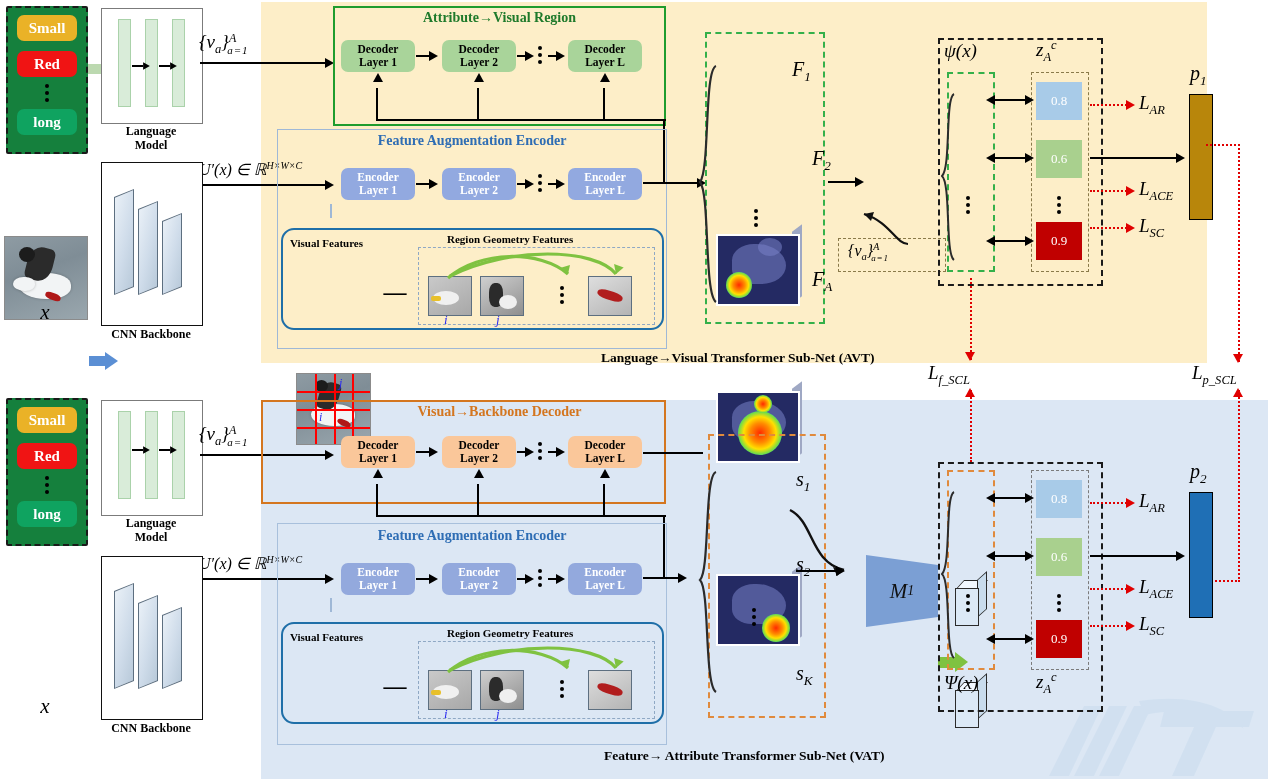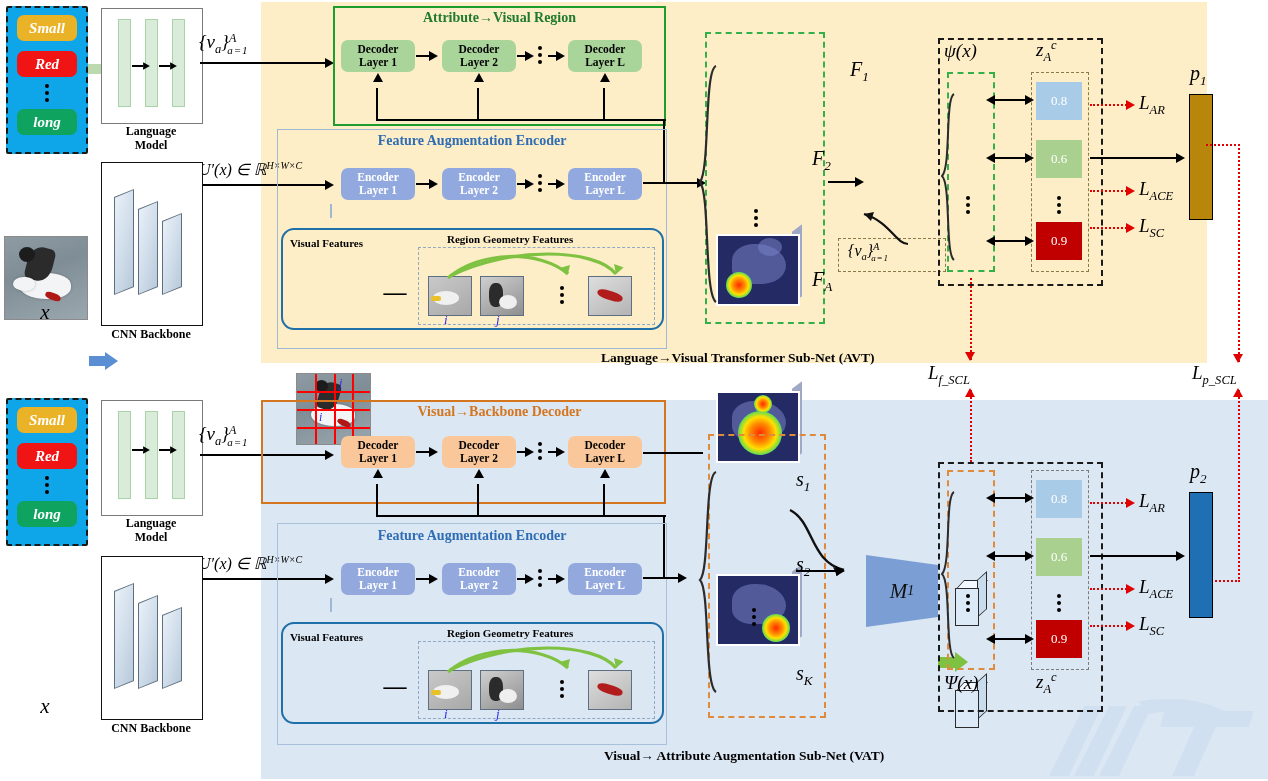--- a/index.html
+++ b/index.html
@@ -8,22 +8,22 @@
   .abs{position:absolute;}
   .ctr{display:flex;align-items:center;justify-content:center;text-align:center;}
 
   
   #avt-panel{left:261px;top:2px;width:946px;height:361px;background:#fdeec8;}
   #vat-panel{left:261px;top:400px;width:1007px;height:379px;background:#dce7f4;}
 
   .panel-caption{font-weight:bold;font-size:13.5px;color:#000;white-space:nowrap;}
 
   
-  .attr-box{border:2.4px dashed #1a1a1a;border-radius:2px;background:#0ea5e9;
-            width:78px;font-style:italic;}
+  .attr-box{border:2.4px dashed #1a1a1a;border-radius:2px;background:#15803d;
+            width:78px;}
   .attr-chip{border-radius:7px;color:#fff;font-weight:bold;font-size:15px;
              height:26px;width:60px;margin:0 auto;}
   .vdots{display:flex;flex-direction:column;align-items:center;gap:3px;}
   .vdots span{display:block;width:4px;height:4px;border-radius:50%;background:#000;}
 
   
   .lm-box{border:1.5px solid #7b7b7b;background:#fff;}
   .lm-bar{background:#d9ecd9;border:1px solid #aad2aa;width:11px;height:86px;}
 
   
@@ -354,21 +354,21 @@
 <div class="abs dash-green" style="left:705px;top:32px;width:120px;height:292px;"></div>
 
 <div class="abs fmap" style="left:716px;top:42px;width:84px;height:72px;">
   <div class="side" style="left:76px;top:-6px;width:10px;height:72px;transform:skewY(-36deg);"></div>
   <div class="face">
     <div class="bird-sil" style="left:14px;top:8px;width:54px;height:40px;border-radius:45% 60% 50% 40%;"></div>
     <div class="bird-sil" style="left:40px;top:2px;width:24px;height:18px;"></div>
     <div class="hot" style="left:8px;top:36px;width:26px;height:26px;"></div>
   </div>
 </div>
-<div class="abs formula" style="left:850px;top:58px;font-size:20px;">
+<div class="abs formula" style="left:792px;top:58px;font-size:20px;">
   <span>F</span><span class="sub">1</span>
 </div>
 
 <div class="abs fmap" style="left:716px;top:127px;width:84px;height:72px;">
   <div class="side" style="left:76px;top:-6px;width:10px;height:72px;transform:skewY(-36deg);"></div>
   <div class="face">
     <div class="bird-sil" style="left:14px;top:8px;width:54px;height:40px;border-radius:45% 60% 50% 40%;"></div>
     <div class="hot" style="left:20px;top:18px;width:44px;height:44px;"></div>
     <div class="hot" style="left:36px;top:2px;width:18px;height:18px;"></div>
   </div>
@@ -741,13 +741,13 @@
   <span class="cal">L</span><span class="sub">SC</span>
 </div>
 
 <div class="abs ln" style="left:1090px;top:555px;width:92px;height:2.4px;"></div>
 <div class="arrow-r" style="left:1176px;top:551px;"></div>
 <div class="abs formula" style="left:1190px;top:460px;font-size:20px;">
   <span>p</span><span class="sub">2</span>
 </div>
 <div class="abs pbar p2" style="left:1189px;top:492px;width:22px;height:124px;"></div>
 
-<div class="abs panel-caption" style="left:604px;top:748px;">Visual→ Attribute Augmentation Sub-Net (VAT)</div>
+<div class="abs panel-caption" style="left:604px;top:748px;">Feature→ Attribute Transformer Sub-Net (VAT)</div>
 
 </body></html>

